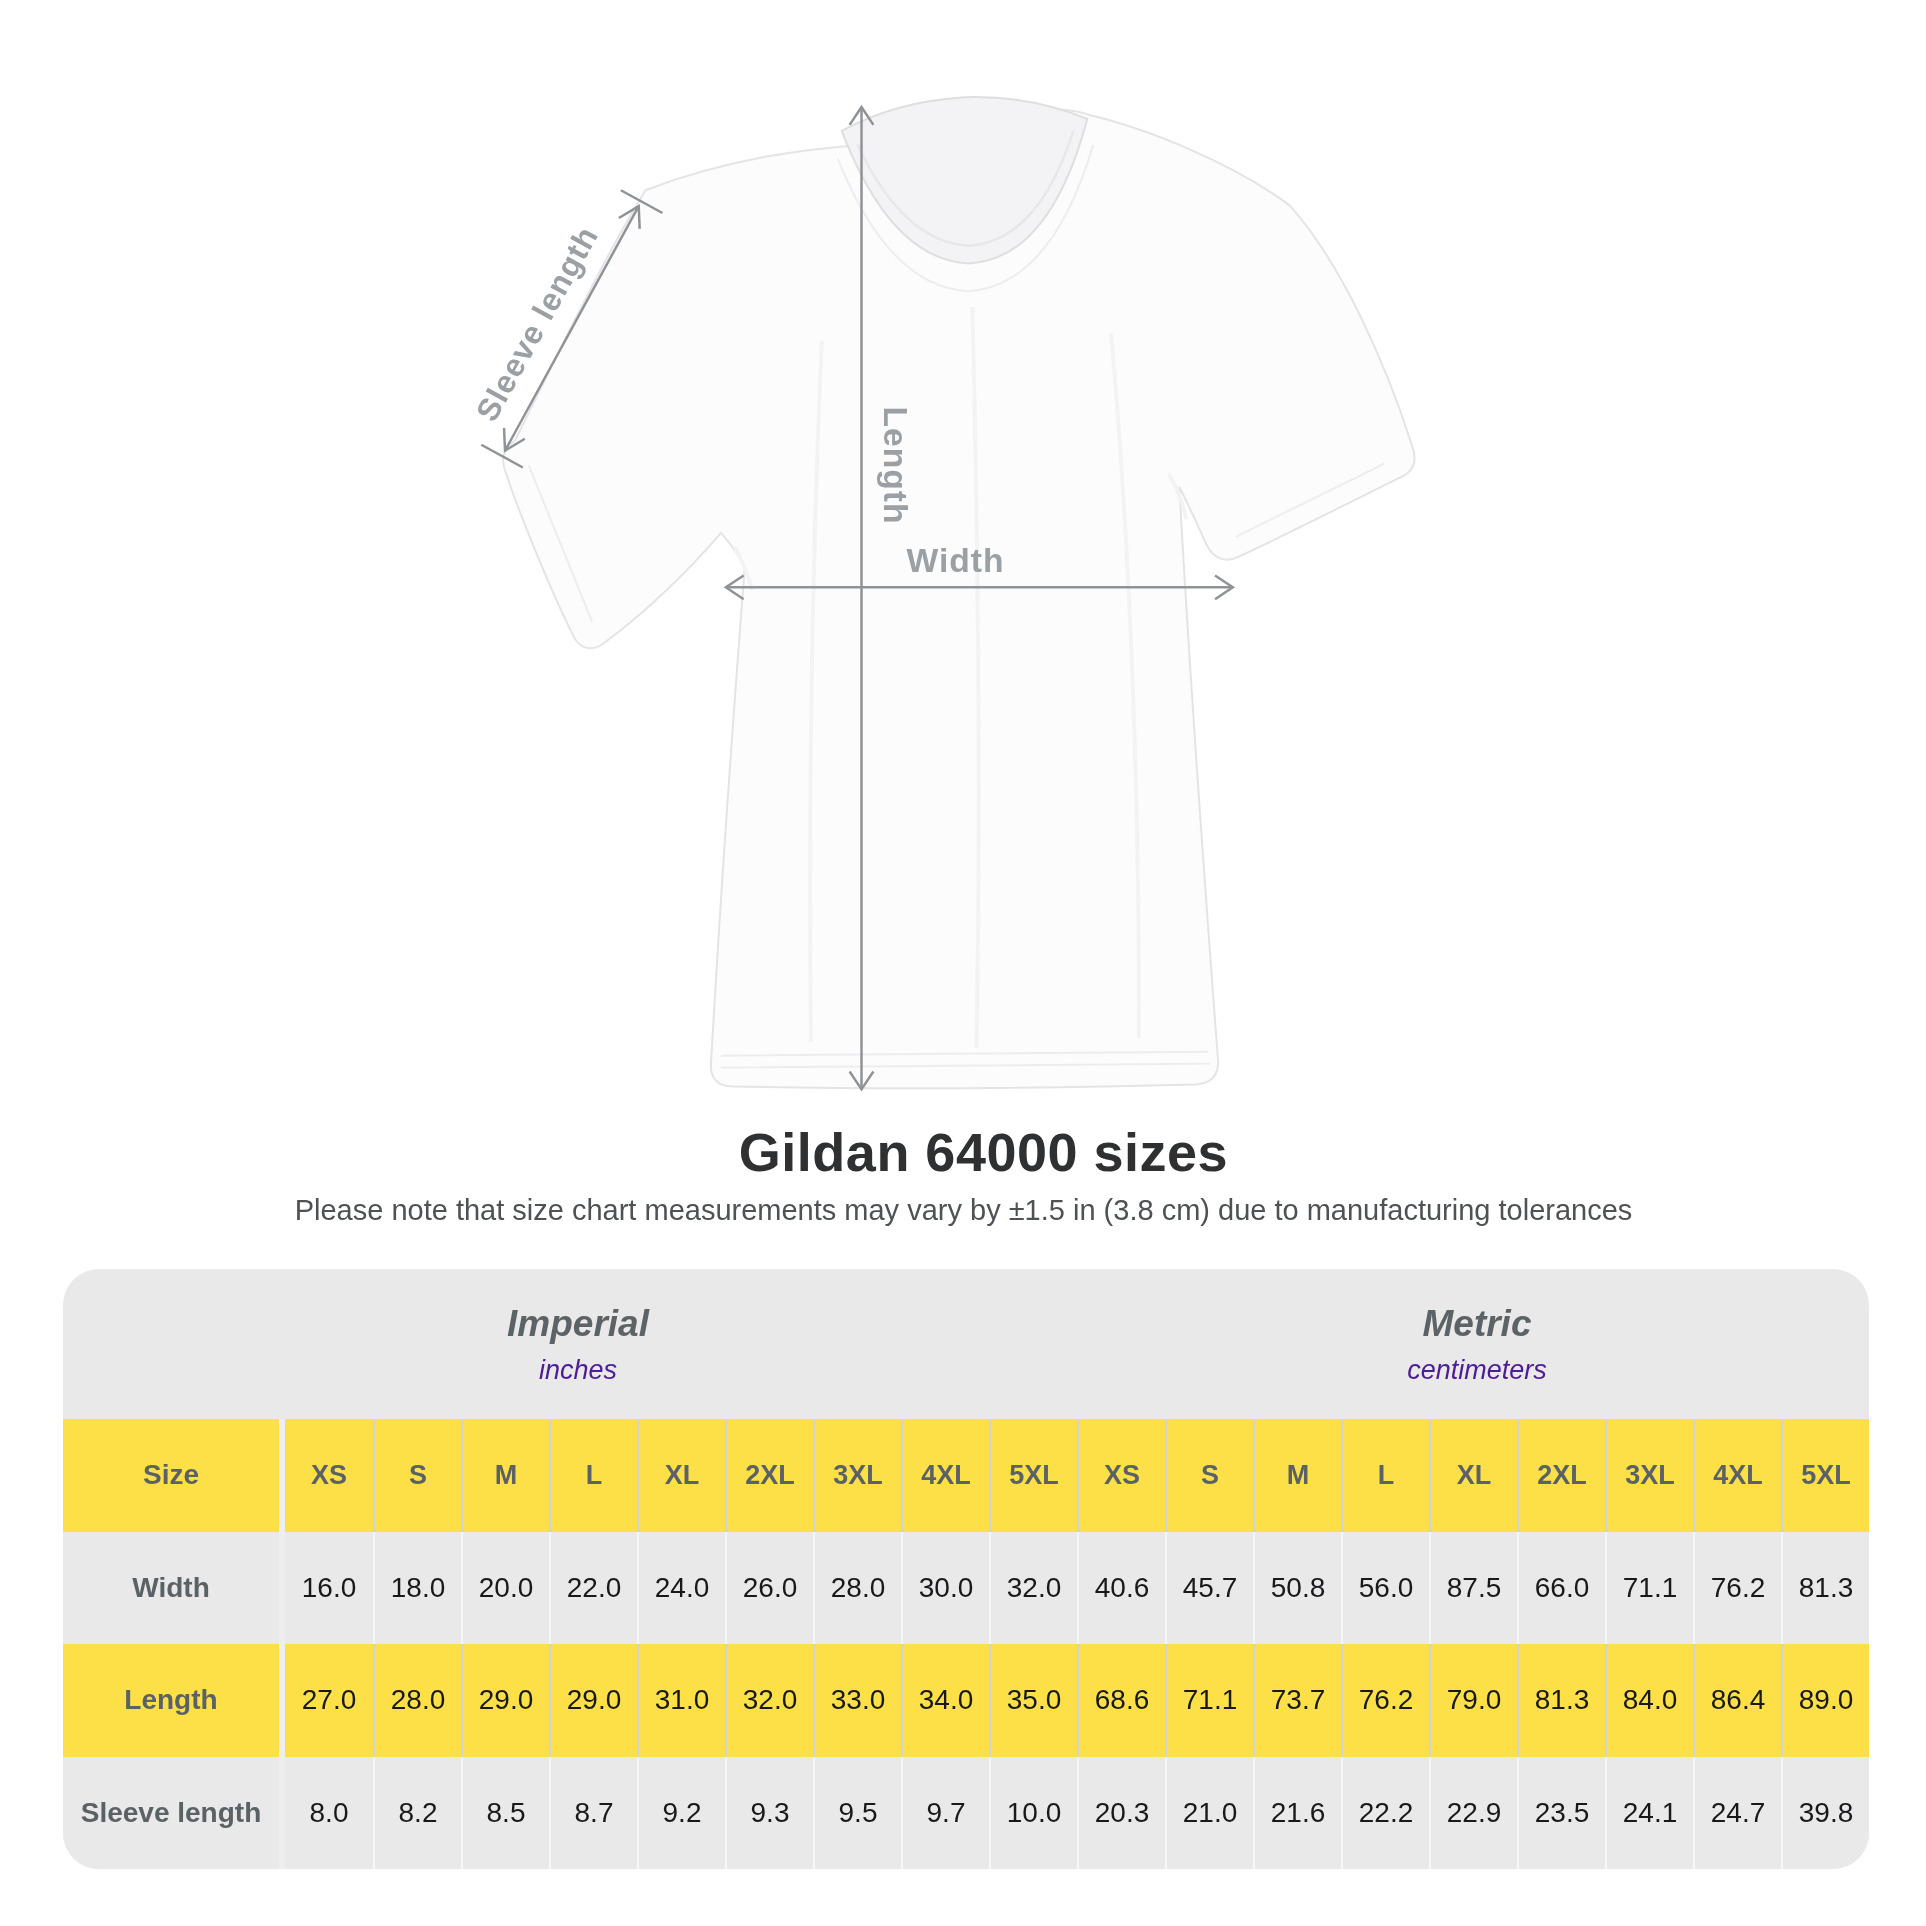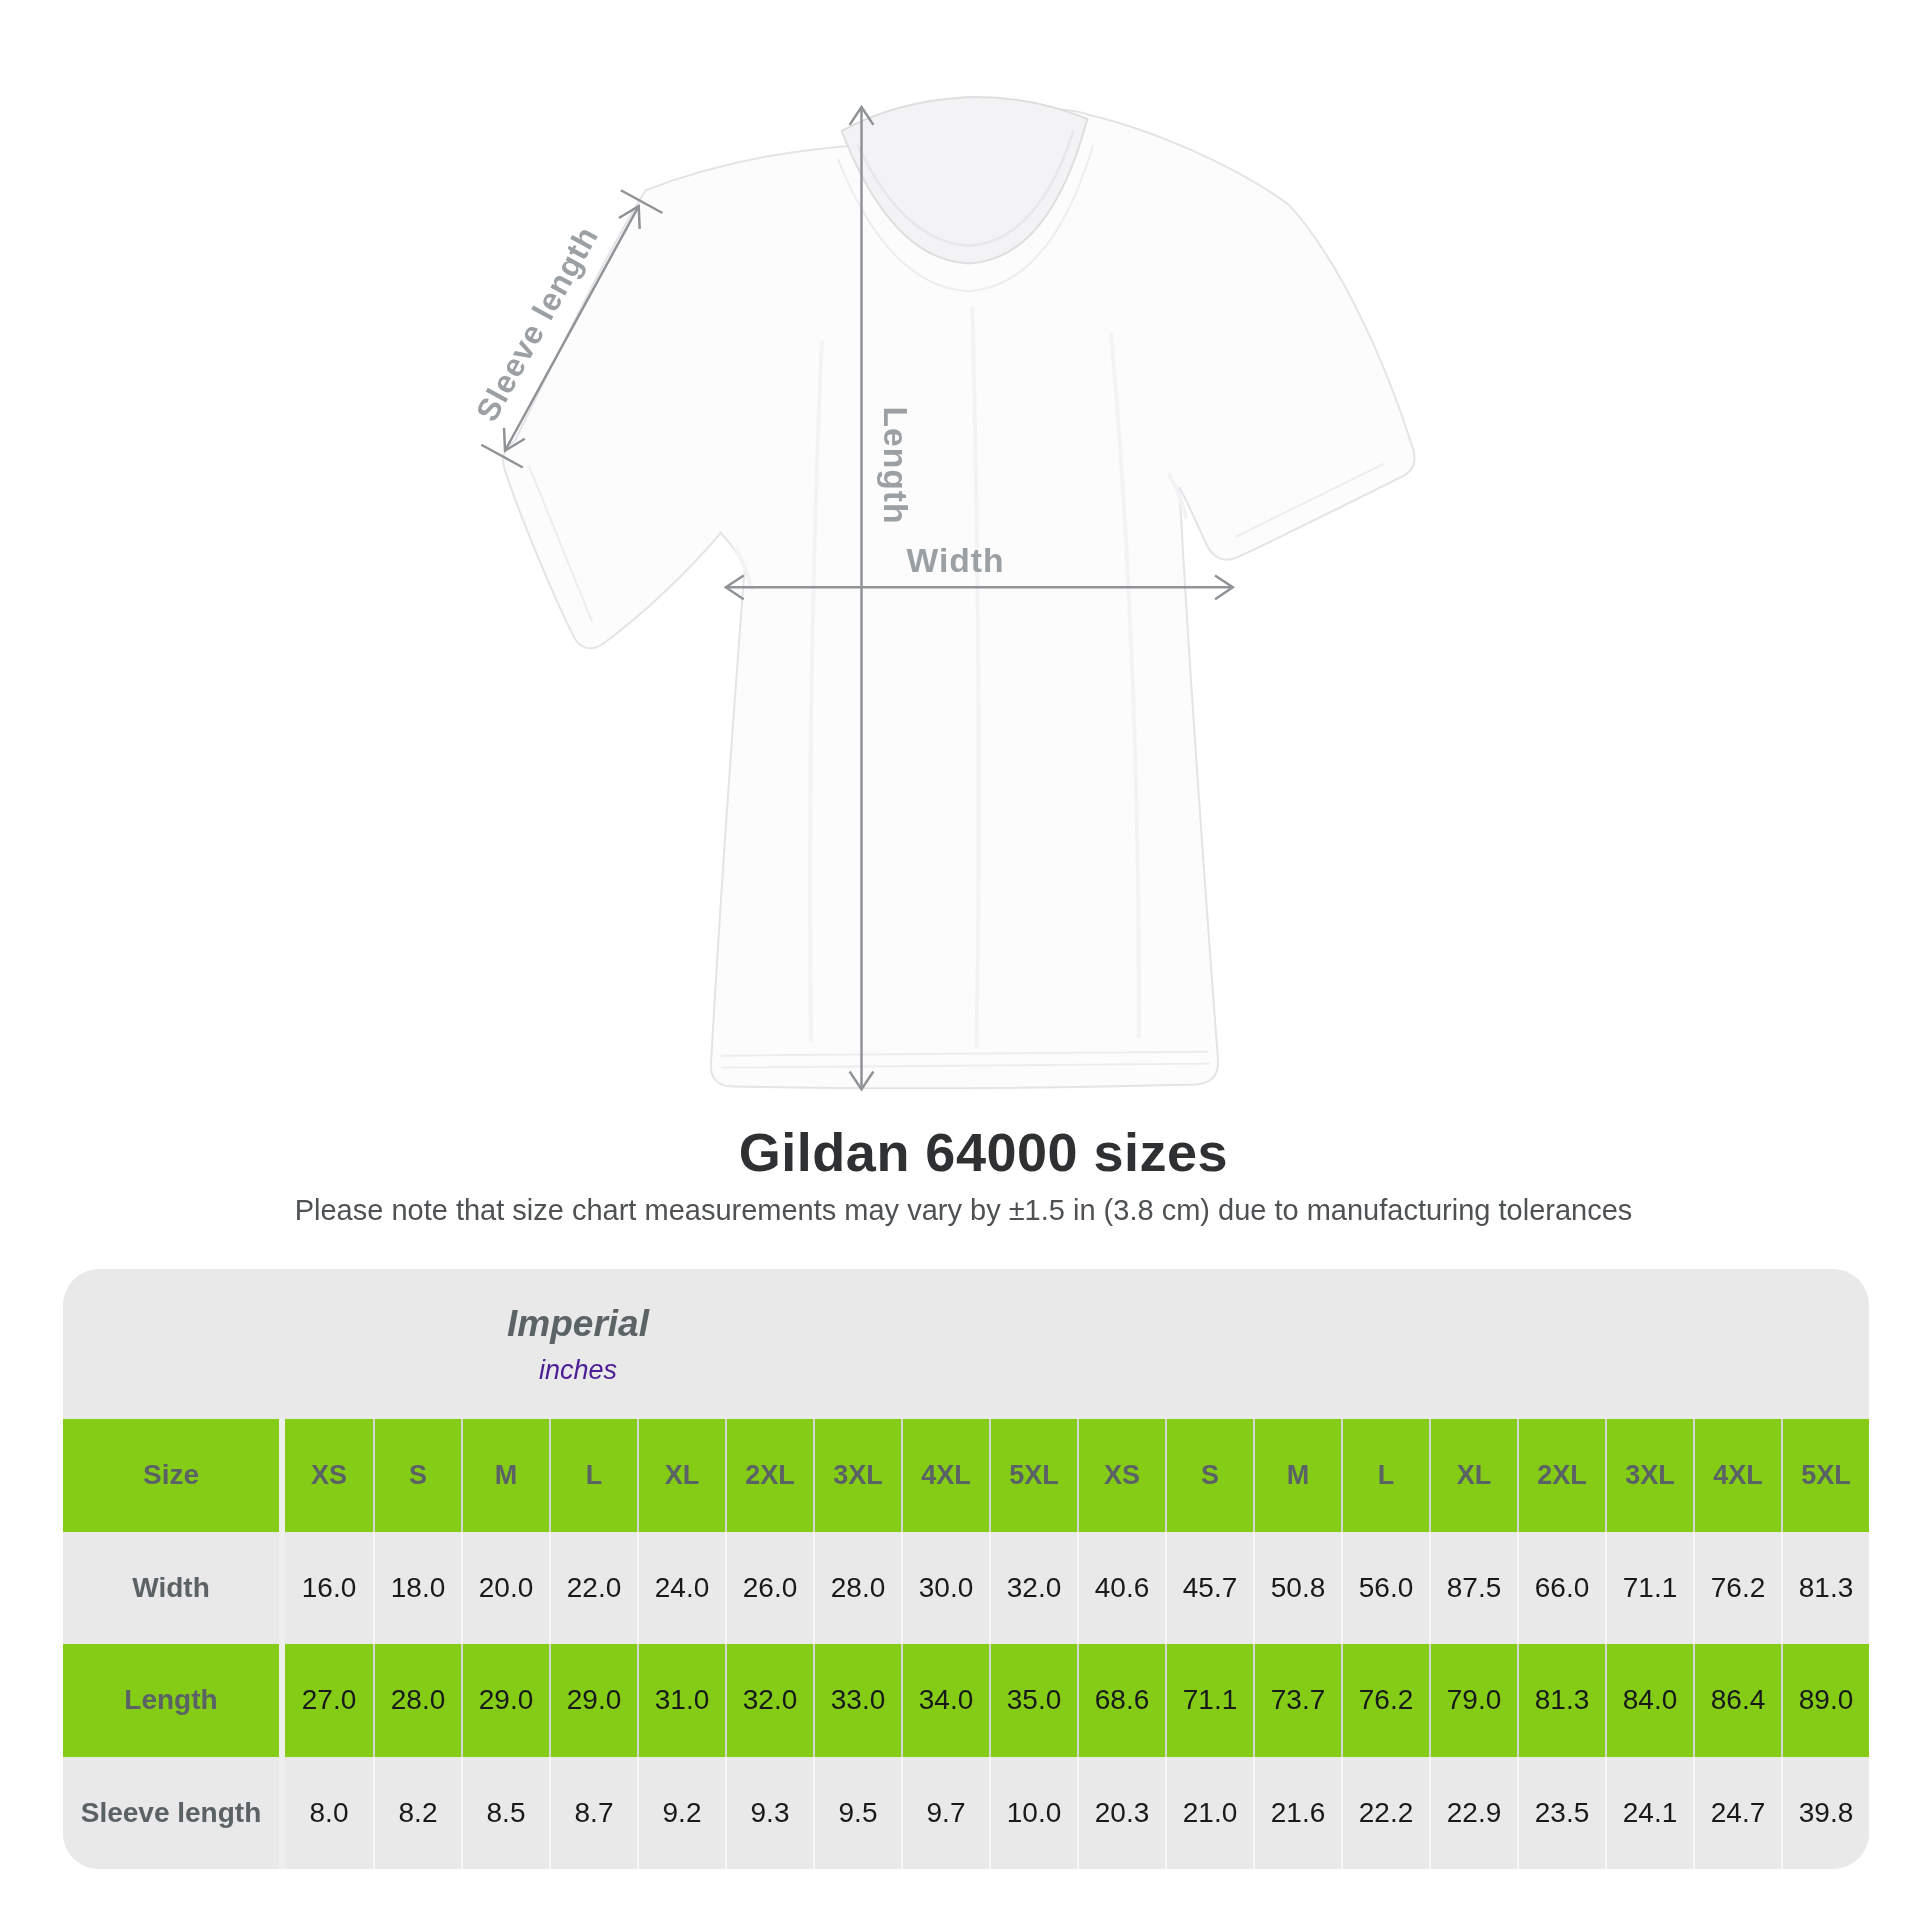--- a/index.html
+++ b/index.html
@@ -28,21 +28,21 @@
               background:#e9e9ea;border-radius:36px;overflow:hidden;
               display:flex;flex-direction:column;}
   .unit-band{height:150px;flex:0 0 150px;display:flex;padding-left:8px;}
   .unit-group{display:flex;flex-direction:column;align-items:center;justify-content:center;gap:10px;}
   .unit-group.imperial{flex:0 0 1014px;}
   .unit-group.metric{flex:1;}
   .unit-name{font-size:37px;font-weight:bold;font-style:italic;color:#5b6366;}
   .unit-sub{font-size:27px;font-style:italic;color:#4c1d95;}
 
   .rw{flex:1;display:grid;grid-template-columns:222px repeat(18,1fr);}
-  .rw.white{background:#84cc16;--div:#d2d3d5;}
+  .rw.white{background:#fde047;--div:#d2d3d5;}
   .rw.gray{background:#e9e9ea;--div:#f6f6f8;}
   .cell{display:flex;align-items:center;justify-content:center;}
   .rw .cell + .cell{border-left:2px solid var(--div);}
   .rw .cell:nth-child(2){border-left:none;}
   .cell.label{border-right:6px solid #eeeeef;font-weight:bold;font-size:28px;color:#5b6265;}
   .cell.shead{font-weight:bold;font-size:27px;color:#5b6265;}
   .cell.val{font-size:28px;color:#17191b;}
 </style>
 </head>
 <body>
@@ -117,20 +117,24 @@
   <h1 class="page-title">Gildan 64000 sizes</h1>
   <p class="subtitle">Please note that size chart measurements may vary by ±1.5 in (3.8 cm) due to manufacturing tolerances</p>
 
   <div class="size-table">
 
     <div class="unit-band">
       <div class="unit-group imperial">
         <div class="unit-name">Imperial</div>
         <div class="unit-sub">inches</div>
       </div>
+      <div class="unit-group metric">
+        <div class="unit-name">Metric</div>
+        <div class="unit-sub">centimeters</div>
+      </div>
     </div>
 
     <div class="rw white" id="sizes-row">
       <div class="cell label">Size</div>
     <div class="cell shead">XS</div>
         <div class="cell shead">S</div>
         <div class="cell shead">M</div>
         <div class="cell shead">L</div>
         <div class="cell shead">XL</div>
         <div class="cell shead">2XL</div>

